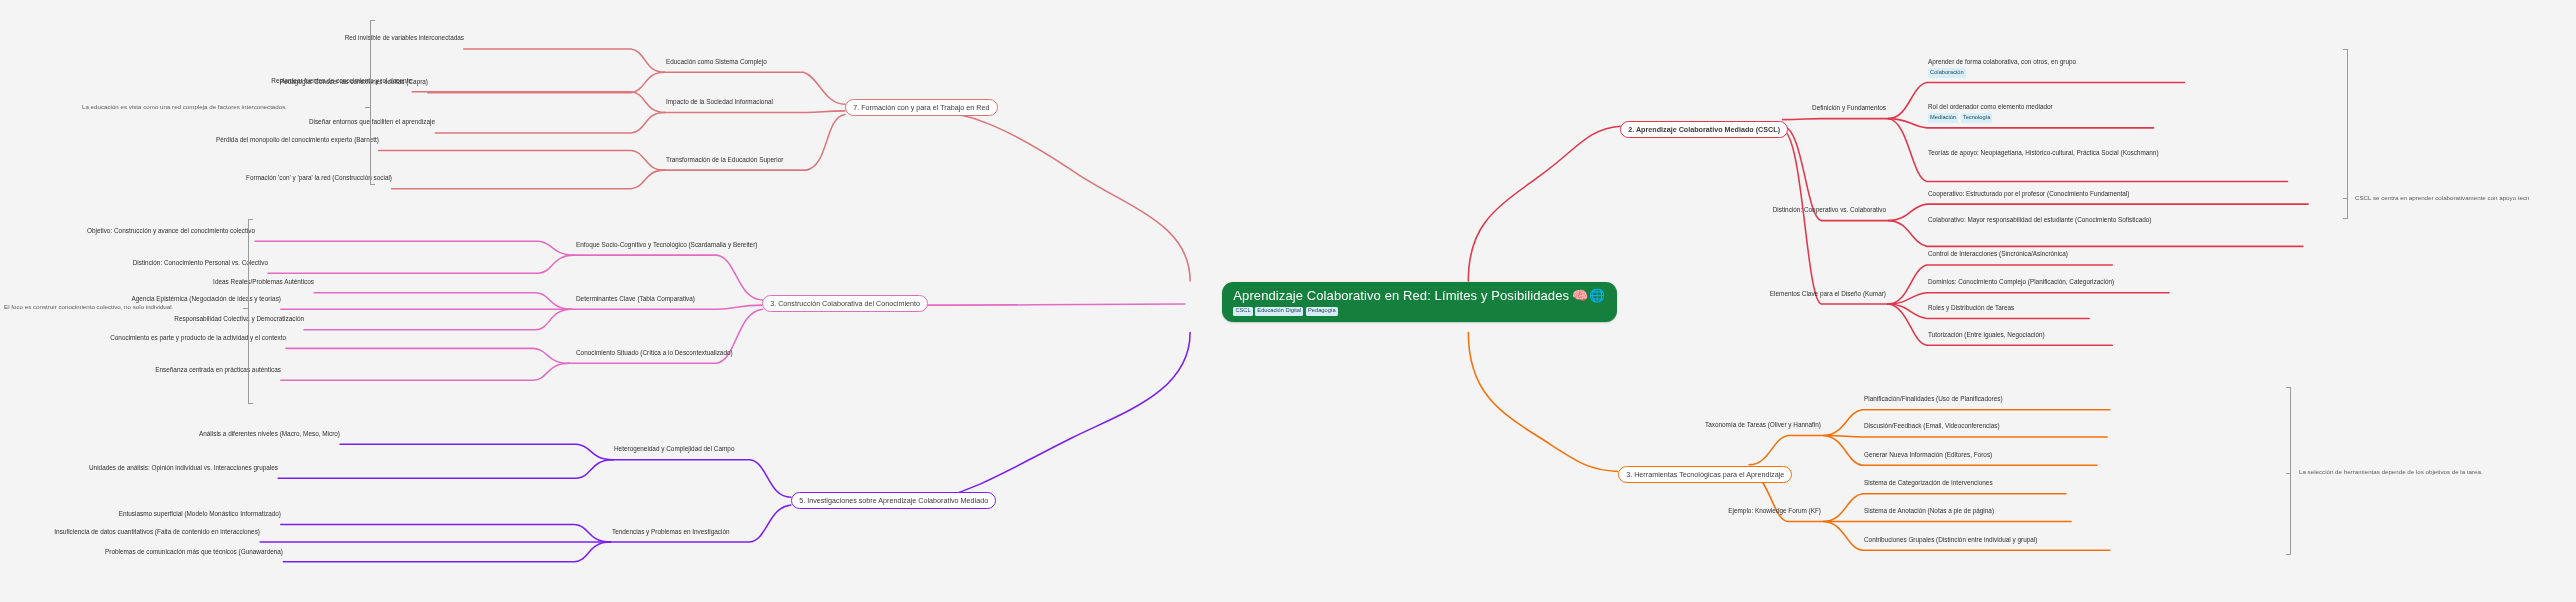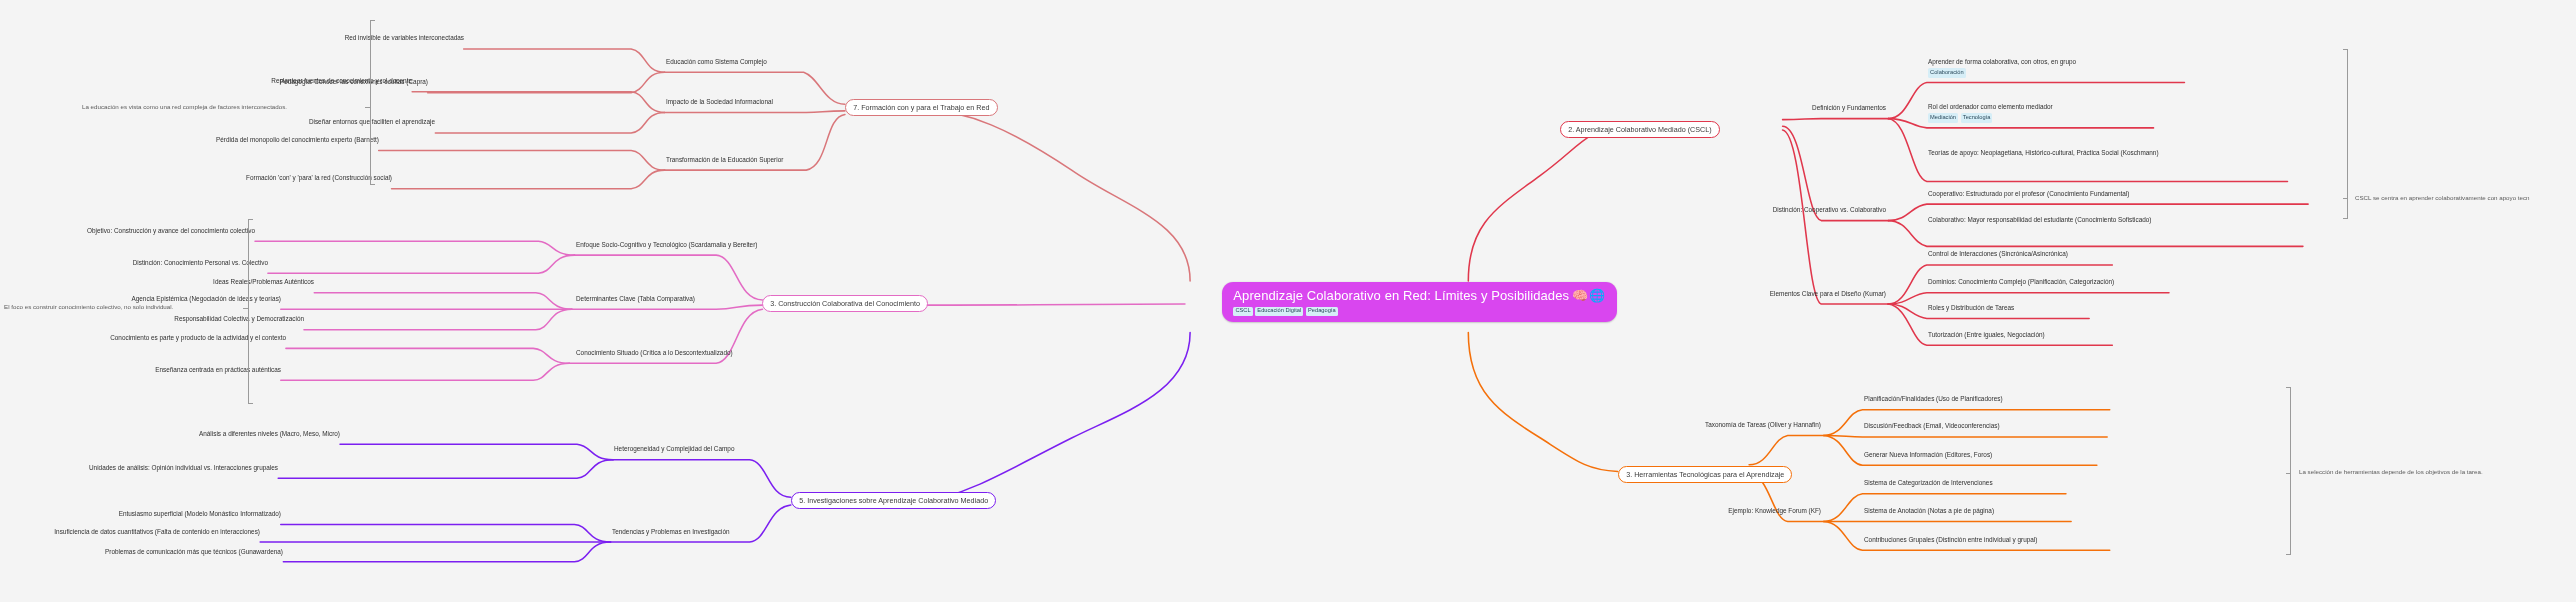--- a/index.html
+++ b/index.html
@@ -9,21 +9,21 @@
     font-family: "Liberation Sans", sans-serif;
     overflow: hidden;
   }
   #stage { position: relative; width: 2593px; height: 603px; }
 
   svg#wires { position: absolute; inset: 0; width: 2593px; height: 603px; pointer-events: none; }
 
   
   .root-node {
     position: absolute;
-    background: #d946ef;
+    background: #15803d;
     border-radius: 11.3px;
     padding: 7.2px 11.3px 6.2px 11.3px;
     display: flex; flex-direction: column; gap: 3.1px;
     box-shadow: 0 0.5px 1.5px rgba(0,0,0,.18);
   }
   .root-title {
     color: #ffffff;
     font-size: 13px;
     line-height: 1.1;
     white-space: nowrap;
@@ -235,21 +235,21 @@
 
   <div class="lbl" style="left:614px; top:444px;">Heterogeneidad y Complejidad del Campo</div>
   <div class="lbl" style="left:612px; top:527px;">Tendencias y Problemas en Investigación</div>
 
   <div class="lbl" style="left:340px; top:429px; transform:translateX(-100%);">Análisis a diferentes niveles (Macro, Meso, Micro)</div>
   <div class="lbl" style="left:278px; top:463px; transform:translateX(-100%);">Unidades de análisis: Opinión individual vs. Interacciones grupales</div>
   <div class="lbl" style="left:281px; top:509px; transform:translateX(-100%);">Entusiasmo superficial (Modelo Monástico Informatizado)</div>
   <div class="lbl" style="left:260px; top:527px; transform:translateX(-100%);">Insuficiencia de datos cuantitativos (Falta de contenido en interacciones)</div>
   <div class="lbl" style="left:283px; top:547px; transform:translateX(-100%);">Problemas de comunicación más que técnicos (Gunawardena)</div>
 
-  <div class="topic" style="left:1560px; top:121px; border-color:#e0374c;">2. Aprendizaje Colaborativo Mediado (CSCL)</div>
+  <div class="topic" style="left:1620px; top:121px; border-color:#e0374c;font-weight:bold;">2. Aprendizaje Colaborativo Mediado (CSCL)</div>
 
   <div class="lbl" style="left:1886px; top:103px; transform:translateX(-100%);">Definición y Fundamentos</div>
   <div class="lbl" style="left:1886px; top:205px; transform:translateX(-100%);">Distinción: Cooperativo vs. Colaborativo</div>
   <div class="lbl" style="left:1886px; top:289px; transform:translateX(-100%);">Elementos Clave para el Diseño (Kumar)</div>
 
   <div style="position:absolute; left:1928px; top:57px;">
     <div class="lbl" style="position:static;">Aprender de forma colaborativa, con otros, en grupo</div>
     <div class="tagrow" style="display:flex; gap:2.6px; margin-top:2.1px;">
       <span class="tag">Colaboración</span>
     </div>

